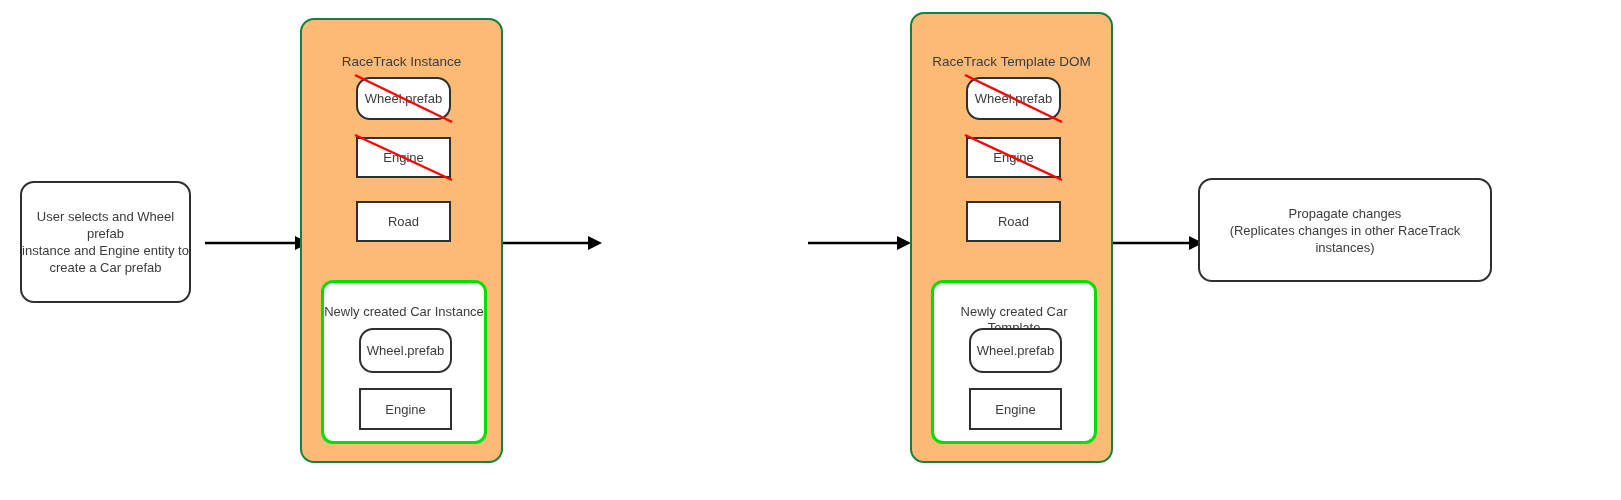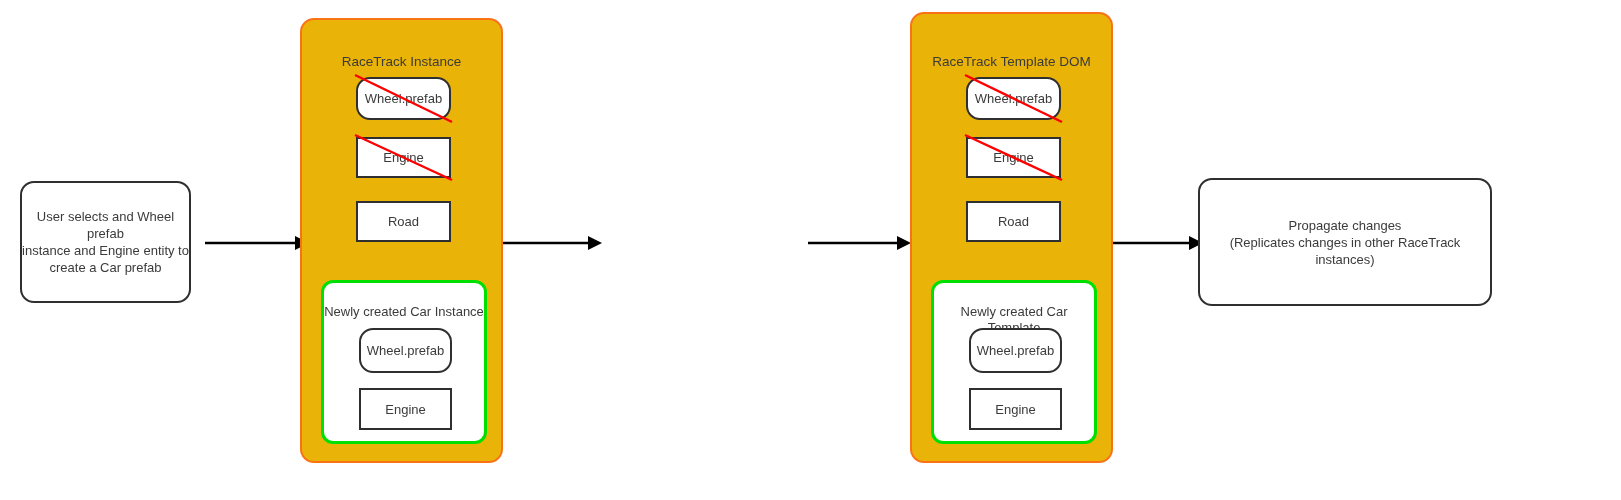--- a/index.html
+++ b/index.html
@@ -29,22 +29,22 @@
     color: #3b3b3b;
     font-size: 13px;
     line-height: 17px;
   }
   .node.rounded { border-radius: 14px; }
 
   
   .container-node {
     position: absolute;
     box-sizing: border-box;
-    background: #eab308;
-    border: 2px solid #f97316;
+    background: #fdba74;
+    border: 2px solid #15803d;
     border-radius: 14px;
     padding-left: 32px;
   }
   .container-title {
     position: absolute;
     left: 0;
     right: 0;
     text-align: center;
     color: #3b3b3b;
     font-size: 13.5px;
@@ -186,18 +186,18 @@
         <span>Engine</span>
       </div>
     </div>
   </div>
 
   <svg class="arrow" style="left:1113px; top:230px; width:92px; height:26px;">
     <line x1="0" y1="13" x2="76" y2="13"></line>
     <polygon points="76,6 90,13 76,20"></polygon>
   </svg>
 
-  <div class="node rounded multiline" style="left:1198px; top:178px; width:294px; height:128px;">
+  <div class="node rounded multiline" style="left:1198px; top:178px; width:294px; height:104px;">
     <span>Propagate changes
 (Replicates changes in other RaceTrack instances)</span>
   </div>
 
 </div>
 
 </body></html>

